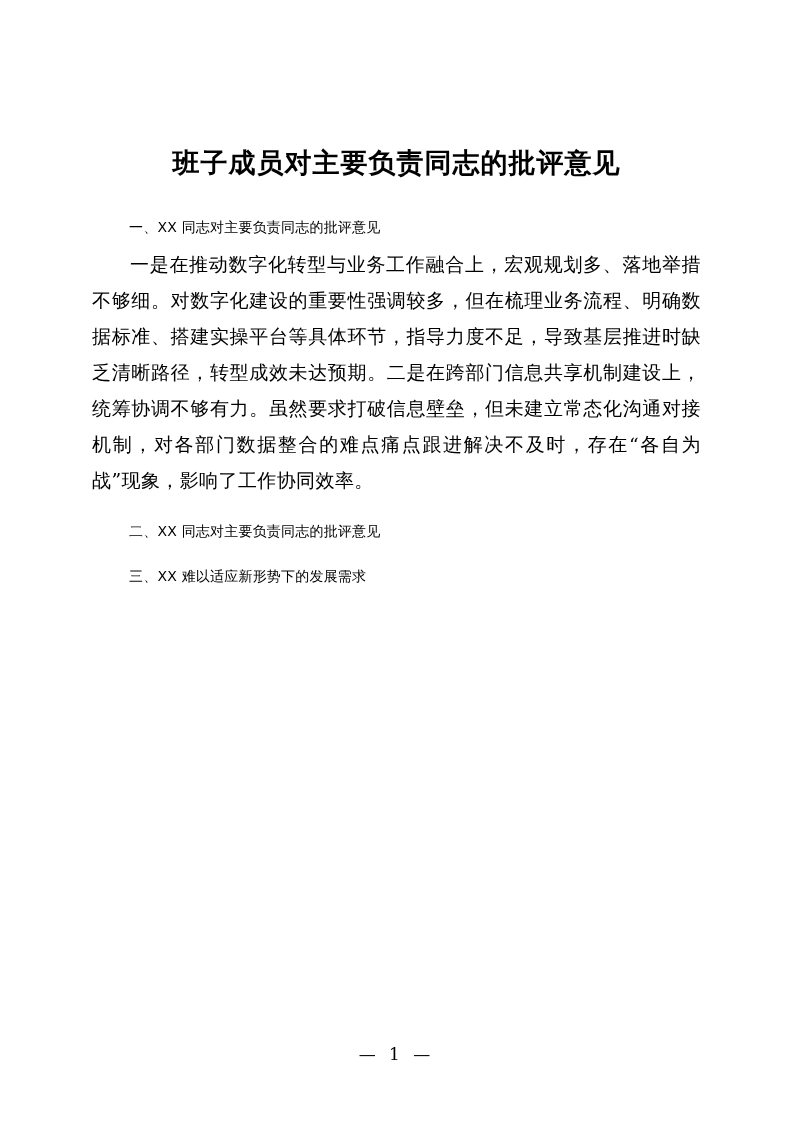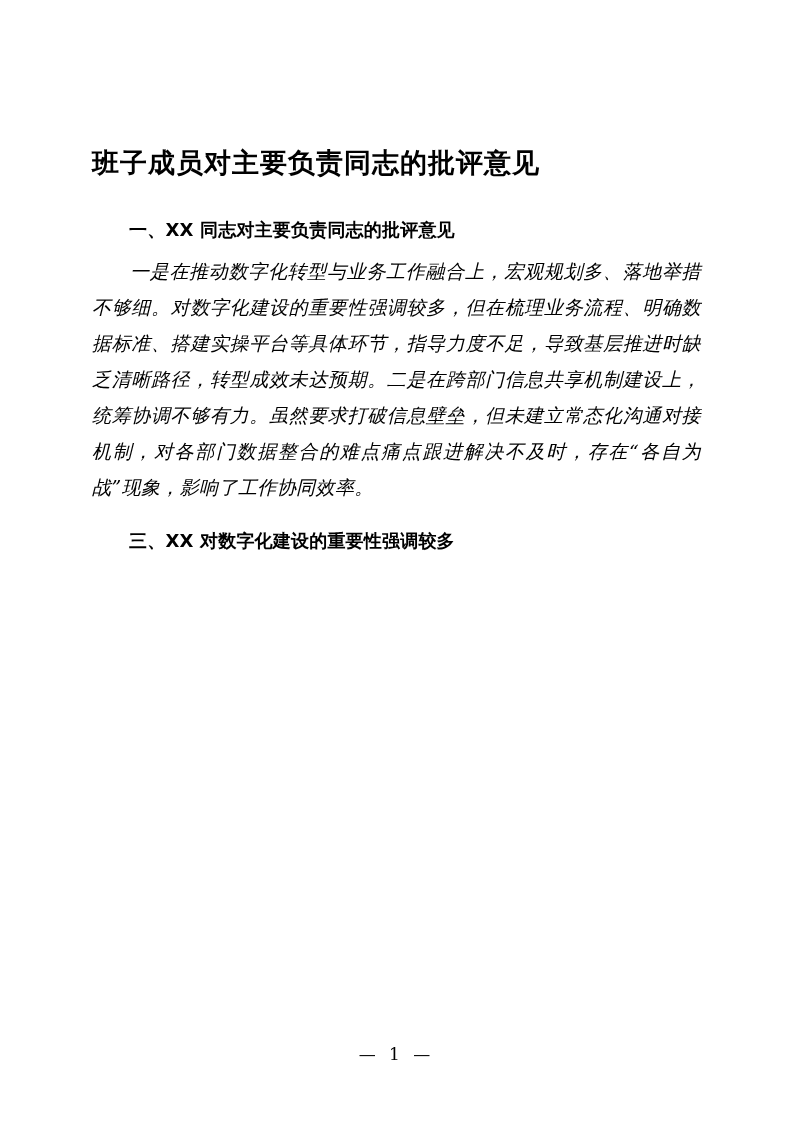--- a/index.html
+++ b/index.html
@@ -20,46 +20,45 @@
     width: 793px;
     height: 1122px;
     padding: 120px 92px 0 92px;
     position: relative;
   }
   .doc-title {
     font-family: "DejaVu Sans", "Liberation Sans", sans-serif;
     font-weight: bold;
     font-size: 27px;
     line-height: 1.4;
-    text-align: left;
+    text-align: center;
     letter-spacing: 1px;
     margin: 24px 0 34px 0;
     color: #000;
   }
   .section-heading {
     font-family: "DejaVu Sans", "Liberation Sans", sans-serif;
-    font-weight: bold;
-    font-size: 18px;
+    font-weight: normal;
+    font-size: 14px;
     line-height: 1.6;
     margin: 22px 0 8px 0;
     text-indent: 37px;
     letter-spacing: 0.2px;
     color: #000;
   }
   .para {
     font-family: "DejaVu Serif", "Liberation Serif", serif;
     font-size: 19px;
     line-height: 36px;
     text-align: justify;
     text-justify: inter-ideograph;
     text-indent: 38px;
     margin: 0 0 2px 0;
     letter-spacing: 0.4px;
     color: #000;
-    font-style: italic;
   }
   .page-number {
     position: absolute;
     left: 0;
     right: 0;
     bottom: 58px;
     text-align: center;
     font-family: "DejaVu Serif", "Liberation Serif", serif;
     font-size: 17px;
     letter-spacing: 4px;
@@ -69,17 +68,18 @@
 </head>
 <body>
 
 <div class="page">
 
   <h1 class="doc-title">班子成员对主要负责同志的批评意见</h1>
 
   <h2 class="section-heading">一、XX 同志对主要负责同志的批评意见</h2>
   <p class="para">一是在推动数字化转型与业务工作融合上，宏观规划多、落地举措不够细。对数字化建设的重要性强调较多，但在梳理业务流程、明确数据标准、搭建实操平台等具体环节，指导力度不足，导致基层推进时缺乏清晰路径，转型成效未达预期。二是在跨部门信息共享机制建设上，统筹协调不够有力。虽然要求打破信息壁垒，但未建立常态化沟通对接机制，对各部门数据整合的难点痛点跟进解决不及时，存在“各自为战”现象，影响了工作协同效率。</p>
 
+  <h2 class="section-heading">二、XX 同志对主要负责同志的批评意见</h2>
 
-  <h2 class="section-heading">三、XX 对数字化建设的重要性强调较多</h2>
+  <h2 class="section-heading">三、XX 难以适应新形势下的发展需求</h2>
 
   <div class="page-number">— 1 —</div>
 </div>
 
 </body></html>

